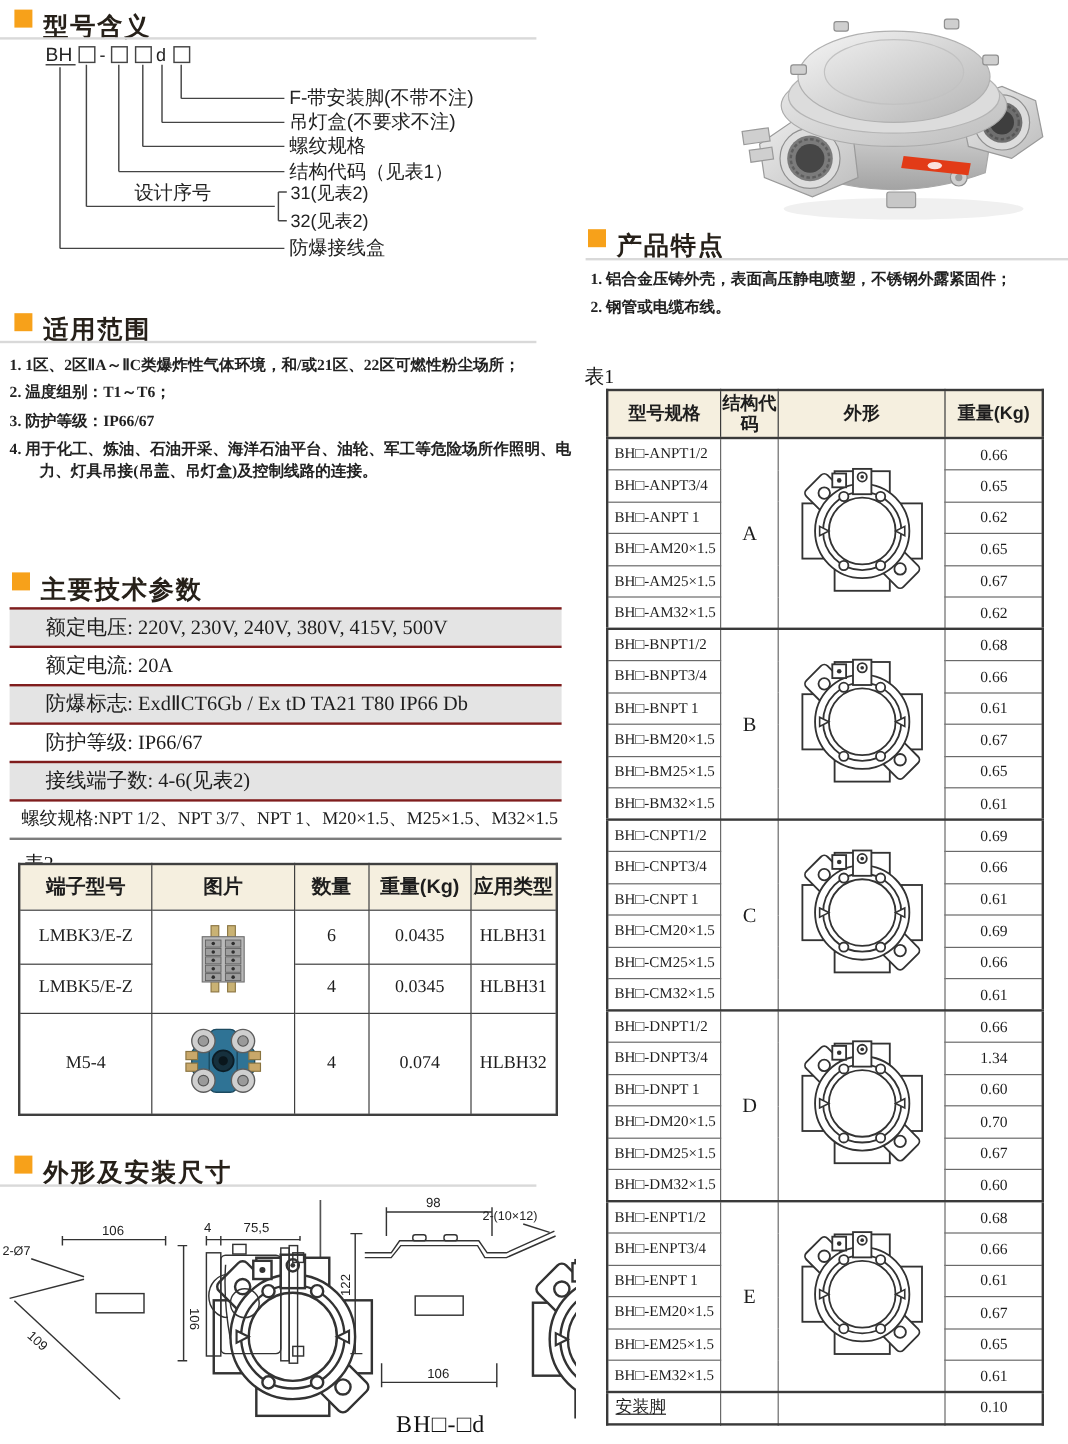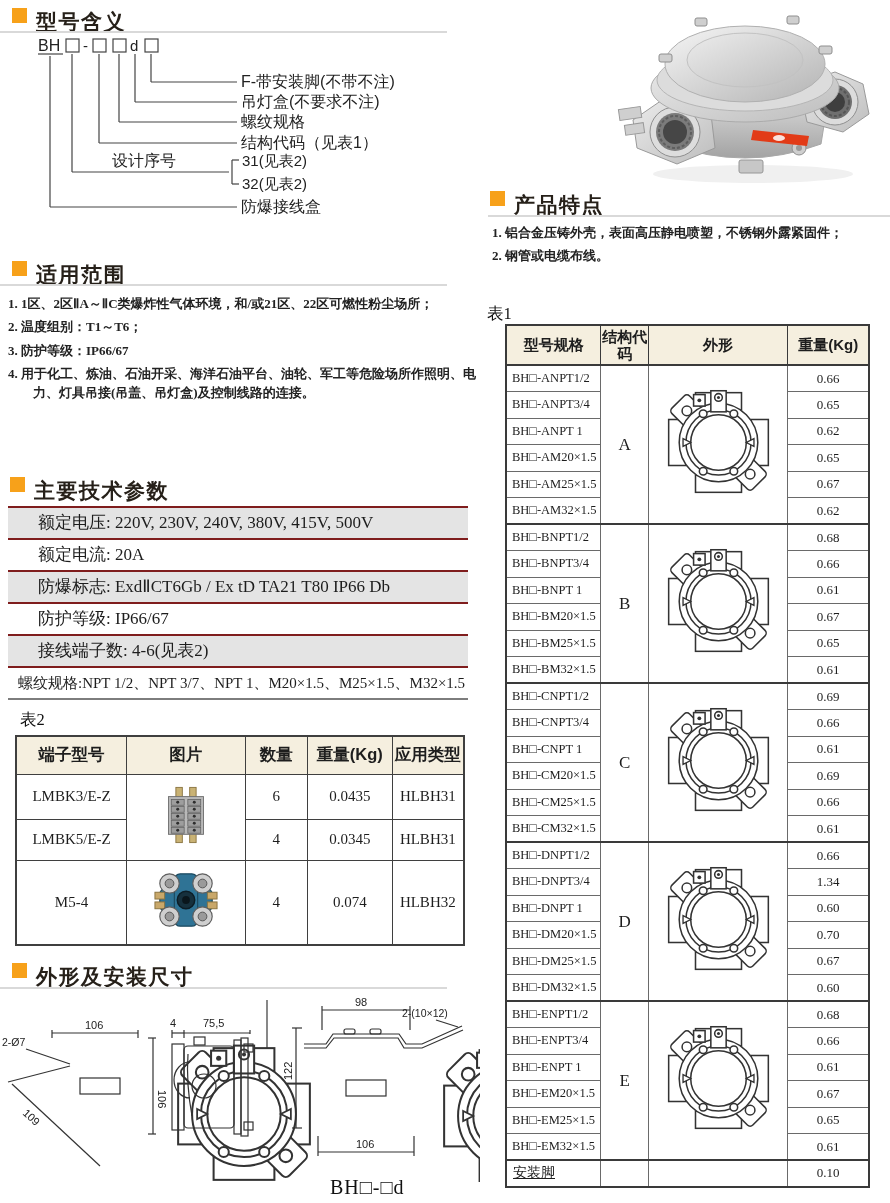--- a/index.html
+++ b/index.html
@@ -18,21 +18,21 @@
   .list .li { padding-left:25px; text-indent:-25px; margin-bottom:5px; }
   
   .params { position:absolute; width:460px; border-bottom:2px solid #7d7d7d; }
   .prow { height:32px; line-height:30px; padding-left:30px; font-size:17px; border-top:2px solid #7f1d1d; white-space:nowrap; overflow:hidden; }
   .prow.alt { background:#e4e4e4; }
   .prow.small { font-size:15px; padding-left:10px; }
   
   .tbl-label { position:absolute; font-size:16.5px; color:#111; }
   
   table { border-collapse:collapse; }
-  .t2 { position:absolute; left:15px; top:735px; width:450px; background:#fff; border:2px solid #3f3f3f; }
+  .t2 { position:absolute; left:15px; top:719px; width:450px; background:#fff; border:2px solid #3f3f3f; }
   .t2 th, .t2 td { border:1.5px solid #3f3f3f; text-align:center; vertical-align:middle; }
   .t2 th { height:38px; background:#f5efdf; font-size:16.5px; font-weight:600; font-family:"Liberation Sans", sans-serif; }
   .t2 td { font-size:15px; }
   .t2 .r1 td { height:45px; }
   .t2 .r2 td { height:41px; }
   .t2 .r3 td { height:85px; }
   
   .t1 { position:absolute; left:505px; top:324px; width:365px; background:#fff; border:2px solid #3a3a3a; }
   .t1 th { height:40px; background:#f5efdf; border:1.5px solid #3a3a3a; font-size:15px; font-weight:600; font-family:"Liberation Sans", sans-serif; line-height:1.15; }
   .t1 td { border:1px solid #6a6a6a; height:26.5px; vertical-align:middle; }

